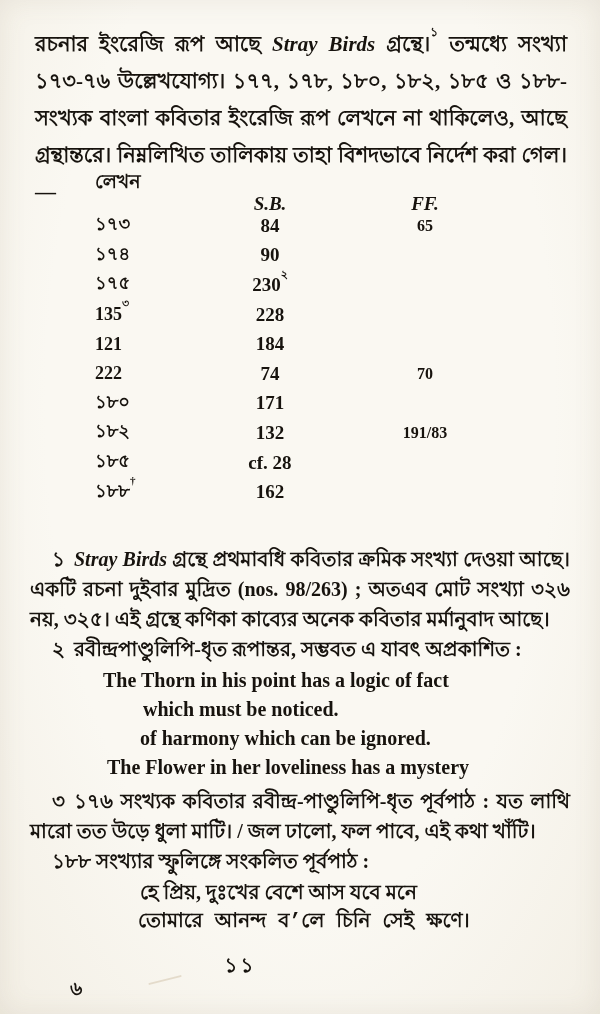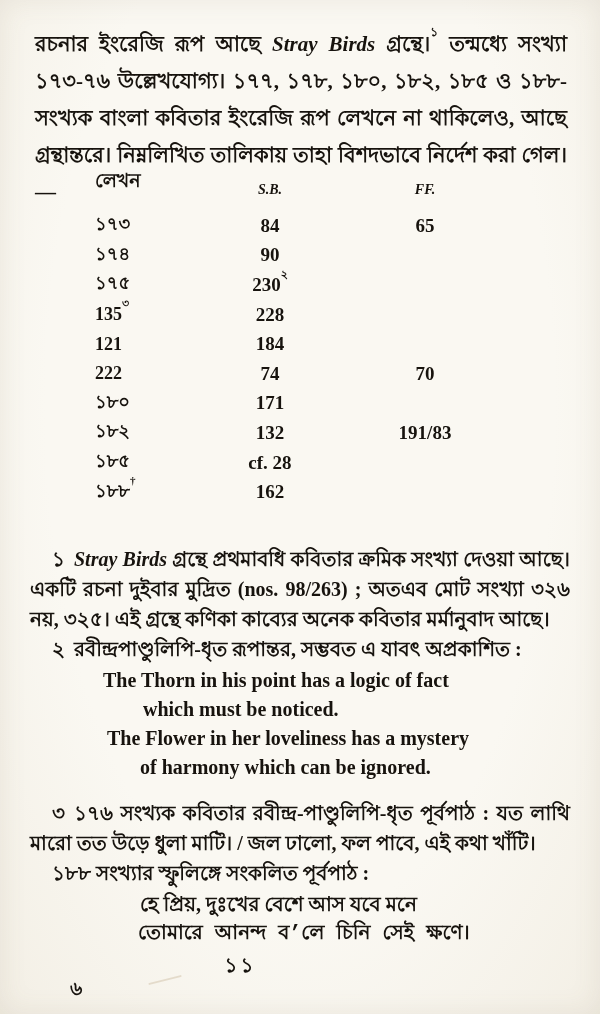--- a/index.html
+++ b/index.html
@@ -26,45 +26,45 @@
   }
   .intro i{font-weight:700;}
   sup.fnmark{
     font-size:12px;line-height:0;position:relative;top:-7px;font-weight:700;
   }
   
   .tbl{
     position:absolute;left:95px;top:167px;width:420px;
   }
   .trow{display:flex;align-items:center;height:29.6px;}
-  .trow.head{height:31px;margin-bottom:13px;align-items:flex-end;}
+  .trow.head{height:31px;margin-bottom:13px;}
   .c1{width:100px;text-align:left;font-size:18px;font-weight:600;}
   .c2{width:150px;text-align:center;font-size:19px;font-weight:700;}
-  .c3{width:160px;text-align:center;font-size:19px;font-weight:700;}
+  .c3{width:160px;text-align:center;font-size:16px;font-weight:700;}
   .trow.head .c1{font-size:19px;}
-  .trow.head .c2,.trow.head .c3{font-style:italic;font-weight:700;font-size:14px;margin-top:42px;}
+  .trow.head .c2,.trow.head .c3{font-style:italic;font-weight:700;font-size:19px;margin-top:42px;}
   .tbl sup{font-size:11px;line-height:0;position:relative;top:-6px;}
   
   .footnotes{
     position:absolute;left:30px;top:544px;width:540px;
     font-size:20px;line-height:30px;font-weight:600;
   }
   .fn{margin:0;text-align:justify;text-indent:22px;}
   .fn .marker{margin-right:9px;}
   .fn i{font-weight:700;}
   .verse{margin:2px 0 0 0;line-height:29px;}
   .verse.en{font-weight:600;font-size:20px;}
   .verse.bn{font-weight:600;font-size:20px;}
   .vline{white-space:nowrap;}
   .ml73{margin-left:73px;}
   .ml113{margin-left:113px;}
   .ml77{margin-left:77px;}
   .ml110{margin-left:110px;}
   .ml108{margin-left:108px;font-family:Liberation Mono, monospace;}
-  .fn.gap{margin-top:16px;}
+  .fn.gap{margin-top:4px;}
   
   .pagenum{
     position:absolute;left:0;top:950px;width:481px;
     text-align:center;font-size:20px;font-weight:700;letter-spacing:3px;
   }
   .signature{
     position:absolute;left:70px;top:974px;
     font-size:19px;font-weight:700;
   }
   .smudge{
@@ -140,22 +140,22 @@
 
   <div class="footnotes">
 
     <p class="fn"><span class="marker">১</span><i>Stray Birds</i><span> গ্রন্থে প্রথমাবধি কবিতার ক্রমিক সংখ্যা দেওয়া আছে। একটি রচনা দুইবার মুদ্রিত (nos. 98/263) ; অতএব মোট সংখ্যা ৩২৬ নয়, ৩২৫। এই গ্রন্থে কণিকা কাব্যের অনেক কবিতার মর্মানুবাদ আছে।</span></p>
 
     <p class="fn"><span class="marker">২</span><span>রবীন্দ্রপাণ্ডুলিপি-ধৃত রূপান্তর, সম্ভবত এ যাবৎ অপ্রকাশিত :</span></p>
 
     <div class="verse en">
       <div class="vline ml73">The Thorn in his point has a logic of fact</div>
       <div class="vline ml113">which must be noticed.</div>
+      <div class="vline ml110">of harmony which can be ignored.</div>
       <div class="vline ml77">The Flower in her loveliness has a mystery</div>
-      <div class="vline ml110">of harmony which can be ignored.</div>
     </div>
 
     <p class="fn gap"><span class="marker">৩</span><span>১৭৬ সংখ্যক কবিতার রবীন্দ্র-পাণ্ডুলিপি-ধৃত পূর্বপাঠ : যত লাথি মারো তত উড়ে ধুলা মাটি। / জল ঢালো, ফল পাবে, এই কথা খাঁটি।</span></p>
 
     <p class="fn"><span>১৮৮ সংখ্যার স্ফুলিঙ্গে সংকলিত পূর্বপাঠ :</span></p>
 
     <div class="verse bn">
       <div class="vline ml110">হে প্রিয়, দুঃখের বেশে আস যবে মনে</div>
       <div class="vline ml108">তোমারে আনন্দ ব’লে চিনি সেই ক্ষণে।</div>
     </div>

